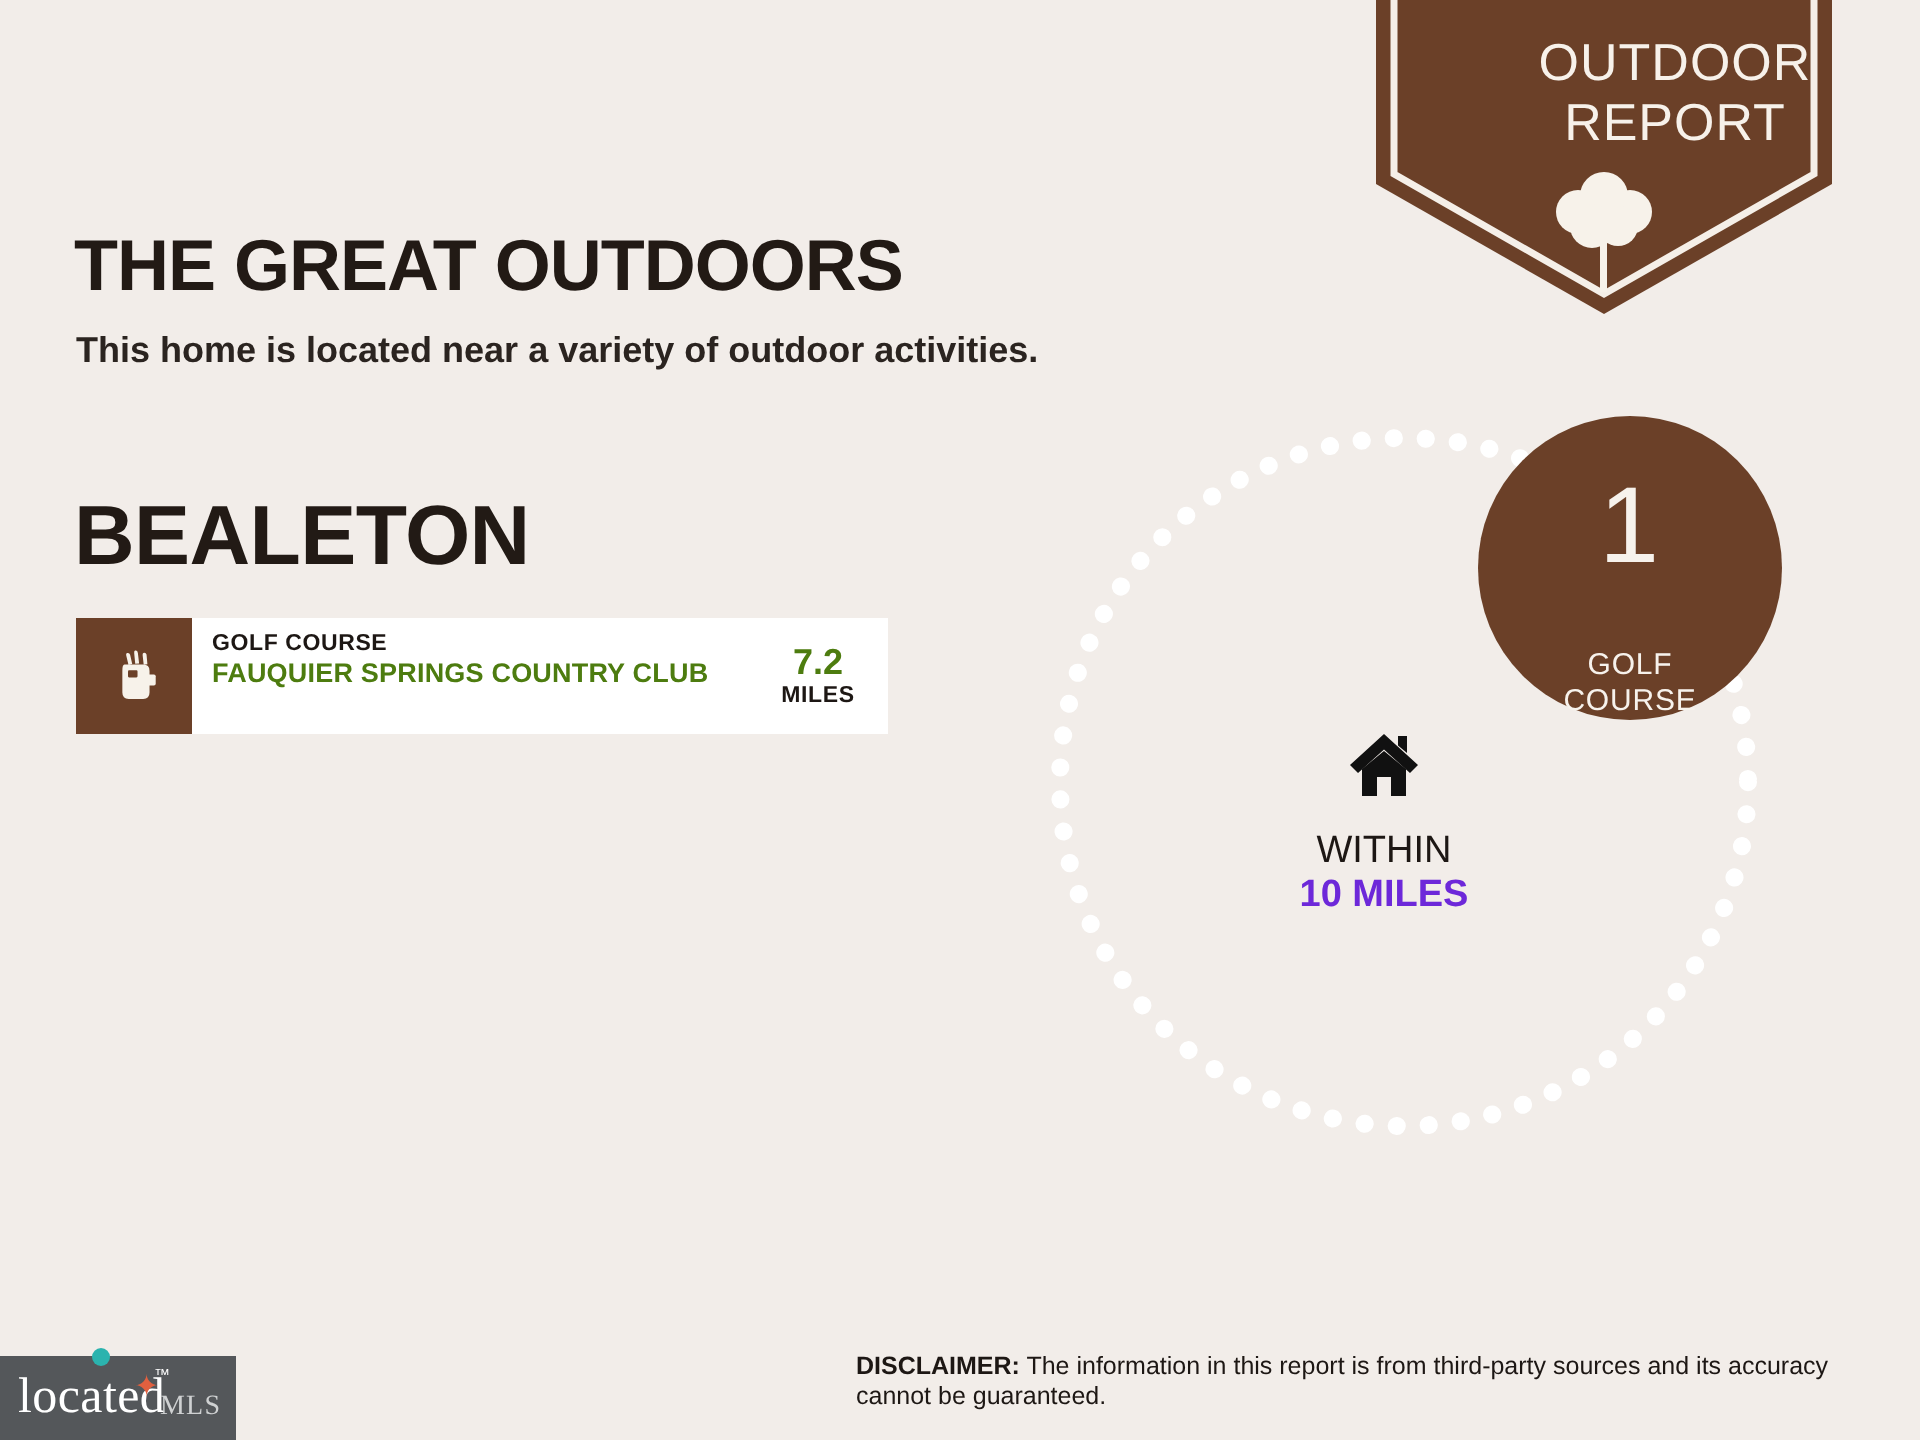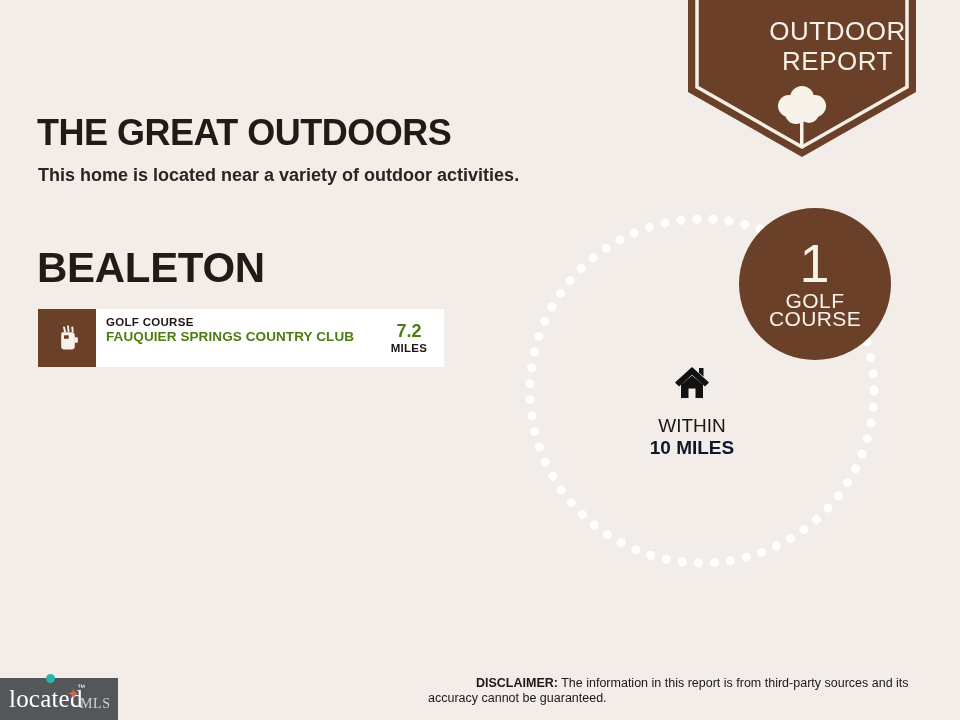--- a/index.html
+++ b/index.html
@@ -193,21 +193,21 @@
   }
   #center-within {
     font-size: 19px;
     color: #1d1714;
     font-weight: 400;
     line-height: 22px;
     margin-top: 16px;
   }
   #center-miles {
     font-size: 19px;
-    color: #0f172a;
+    color: #6d28d9;
     font-weight: bold;
     line-height: 22px;
   }
 
   #count-bubble {
     position: absolute;
     left: 739px;
     top: 208px;
     width: 152px;
     height: 152px;
@@ -217,24 +217,25 @@
     text-align: center;
   }
   #count-bubble-value {
     font-size: 54px;
     font-weight: 400;
     line-height: 58px;
     padding-top: 26px;
     letter-spacing: 1px;
   }
   #count-bubble-label {
-    font-size: 21px;
+    font-size: 15px;
     font-weight: 400;
     line-height: 18px;
     letter-spacing: 0.4px;
+    margin-top: 32px;
   }
 
   
   #footer-reports-text {
     position: absolute;
     left: 38px;
     top: 676px;
     font-size: 23px;
     color: #2b2420;
     font-weight: 400;
@@ -292,21 +293,21 @@
 
   #disclaimer {
     position: absolute;
     left: 428px;
     top: 676px;
     width: 500px;
     font-size: 12.5px;
     line-height: 15px;
     color: #1d1714;
   }
-  #disclaimer-label { font-weight: bold; margin-left: 48px; }
+  #disclaimer-label { font-weight: bold; }
 </style>
 </head>
 <body>
 
 <div id="page">
 
 
   <div id="report-badge">
     <svg width="228" height="158" viewBox="0 0 228 158" aria-hidden="true">
       <polygon points="0,-40 228,-40 228,92 114,157 0,92" fill="#6b4028"></polygon>

